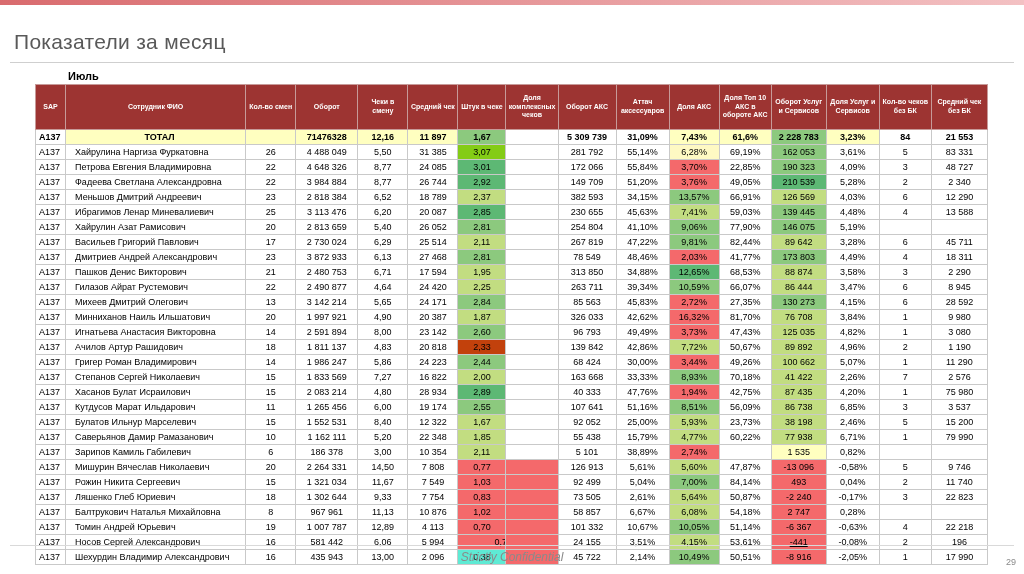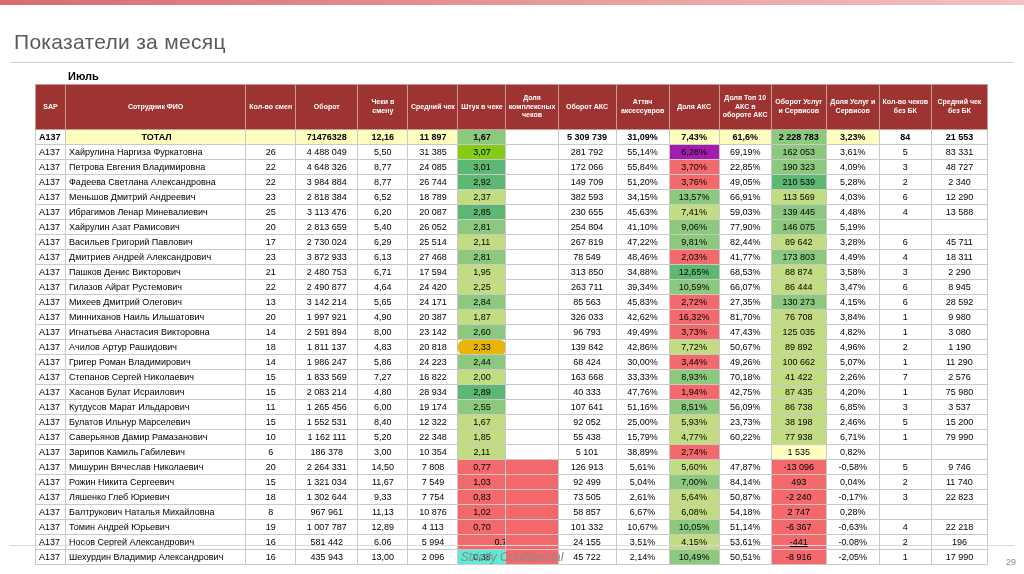--- a/index.html
+++ b/index.html
@@ -13,21 +13,21 @@
   .logo-rule{height:2px;background:#E30613;margin:3px 0 2px 0;}
   .logo-tagline{font-size:10px;font-weight:bold;color:#E30613;letter-spacing:0.5px;}
   .header-divider{position:absolute;top:62px;left:10px;width:1004px;height:1px;background:#cfcfcf;}
   .month-label{position:absolute;left:68px;top:70px;font-size:11px;font-weight:bold;}
   #report-table{position:absolute;left:35px;top:84px;width:953px;border-collapse:collapse;table-layout:fixed;}
   #report-table th{font-size:7px;font-weight:bold;text-align:center;vertical-align:middle;
                    padding:1px 2px;border:1px solid #c79a99;line-height:1.25;height:42px;}
   #report-table td{height:14px;border:1px solid #c9c9c9;font-size:9px;text-align:center;
                    padding:0 1px;white-space:nowrap;overflow:hidden;vertical-align:middle;}
   #report-table td.sap{text-align:left;padding-left:3px;}
-  #report-table td.name{text-align:left;padding-left:3px;}
+  #report-table td.name{text-align:left;padding-left:9px;}
   #report-table tr.total td{font-weight:bold;}
   #report-table tr.total td.name{text-align:center;}
   #report-table tr.separator td{height:8px;font-size:8px;line-height:8px;}
   .footer-divider{position:absolute;top:545px;left:10px;width:1004px;height:1px;background:#d9d9d9;}
   .footer-text{position:absolute;top:550px;left:0;width:1024px;text-align:center;
                font-size:12px;font-style:italic;color:#8a8a8a;}
   .page-number{position:absolute;top:557px;right:8px;font-size:9px;color:#8a8a8a;}
 </style>
 </head>
 <body>
@@ -104,21 +104,21 @@
           <td class="sap">A137</td>
           <td class="name">Хайрулина Наргиза Фуркатовна</td>
           <td class="num">26</td>
           <td class="num">4 488 049</td>
           <td class="num">5,50</td>
           <td class="num">31 385</td>
           <td class="num" style="background: #84cc16;">3,07</td>
           <td class="num"></td>
           <td class="num">281 792</td>
           <td class="num">55,14%</td>
-          <td class="num" style="background: #a21caf;">6,28%</td>
+          <td class="num" style="background: #fef9c3;">6,28%</td>
           <td class="num">69,19%</td>
           <td class="num" style="background: rgb(140, 201, 126);">162 053</td>
           <td class="num">3,61%</td>
           <td class="num">5</td>
           <td class="num">83 331</td>
         </tr>
         <tr class="data">
           <td class="sap">A137</td>
           <td class="name">Петрова Евгения Владимировна</td>
           <td class="num">22</td>
@@ -160,21 +160,21 @@
           <td class="num">23</td>
           <td class="num">2 818 384</td>
           <td class="num">6,52</td>
           <td class="num">18 789</td>
           <td class="num" style="background: rgb(194, 221, 129);">2,37</td>
           <td class="num"></td>
           <td class="num">382 593</td>
           <td class="num">34,15%</td>
           <td class="num" style="background: rgb(140, 201, 126);">13,57%</td>
           <td class="num">66,91%</td>
-          <td class="num" style="background: rgb(194, 221, 129);">113 569</td>
+          <td class="num" style="background: rgb(194, 221, 129);">126 569</td>
           <td class="num">4,03%</td>
           <td class="num">6</td>
           <td class="num">12 290</td>
         </tr>
         <tr class="data">
           <td class="sap">A137</td>
           <td class="name">Ибрагимов Ленар Миневалиевич</td>
           <td class="num">25</td>
           <td class="num">3 113 476</td>
           <td class="num">6,20</td>
@@ -334,21 +334,21 @@
           <td class="num">1</td>
           <td class="num">3 080</td>
         </tr>
         <tr class="data">
           <td class="sap">A137</td>
           <td class="name">Ачилов Артур Рашидович</td>
           <td class="num">18</td>
           <td class="num">1 811 137</td>
           <td class="num">4,83</td>
           <td class="num">20 818</td>
-          <td class="num" style="background: #eab308; border-radius: 6px;">2,33</td>
+          <td class="num" style="background: #c2410c;">2,33</td>
           <td class="num"></td>
           <td class="num">139 842</td>
           <td class="num">42,86%</td>
           <td class="num" style="background: rgb(194, 221, 129);">7,72%</td>
           <td class="num">50,67%</td>
           <td class="num" style="background: rgb(194, 221, 129);">89 892</td>
           <td class="num">4,96%</td>
           <td class="num">2</td>
           <td class="num">1 190</td>
         </tr>

